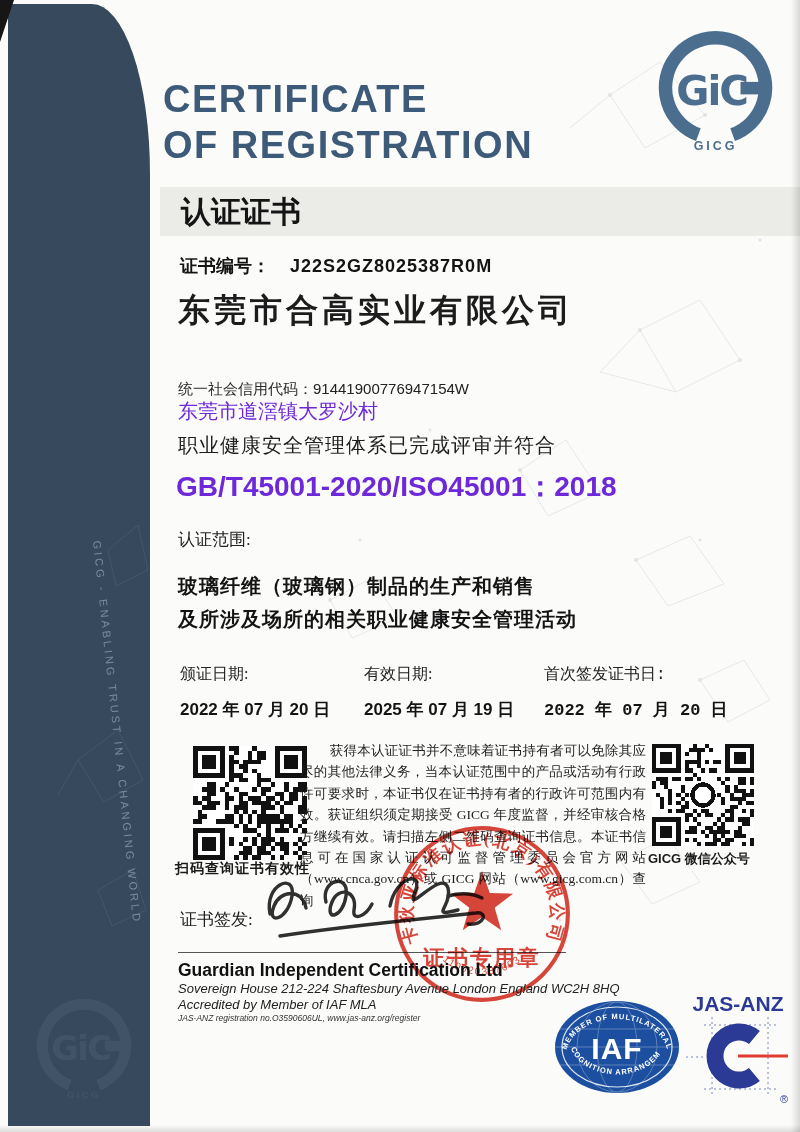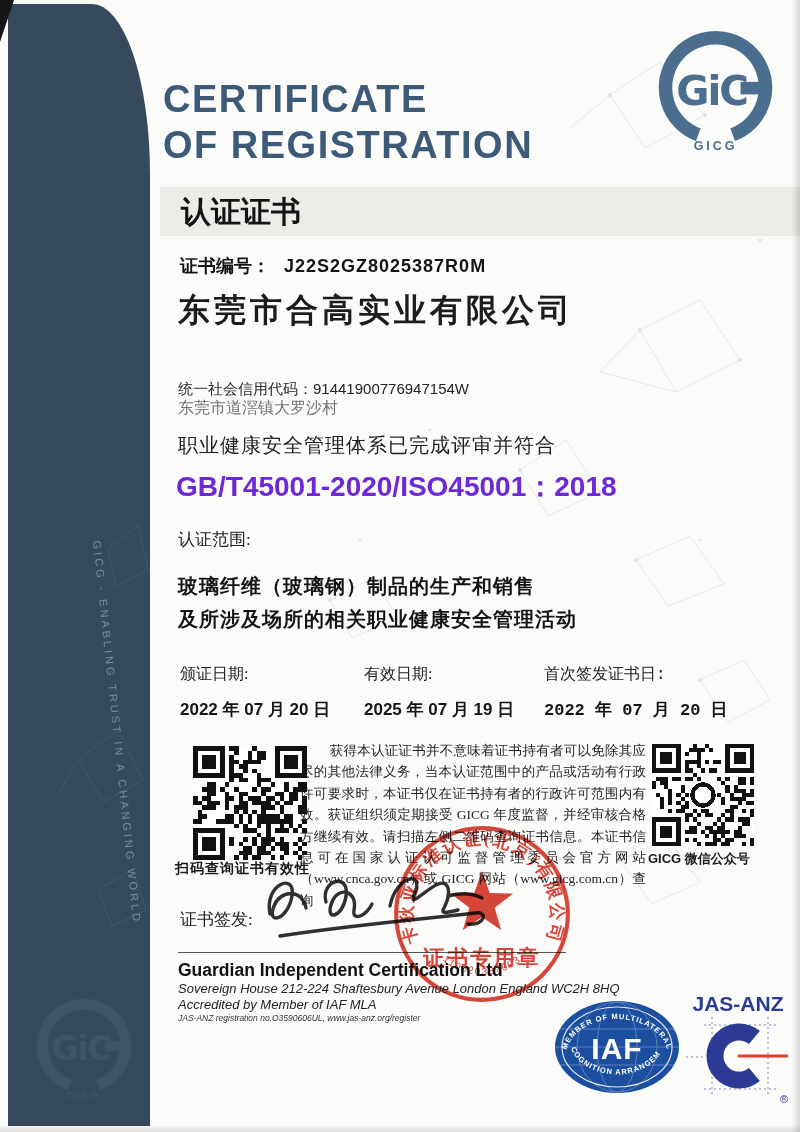--- a/index.html
+++ b/index.html
@@ -19,26 +19,26 @@
   .edge-r{right:0;top:0;width:9px;height:100%;background:linear-gradient(90deg,rgba(0,0,0,0),rgba(0,0,0,.14));}
   .edge-b{left:0;bottom:0;width:100%;height:7px;background:linear-gradient(180deg,rgba(0,0,0,0),rgba(0,0,0,.12));}
 
   
   .title-en{left:163px;top:76px;font-size:38px;line-height:46px;font-weight:800;
             letter-spacing:1.5px;color:#3d5a78;}
   .band{left:160px;top:187px;width:640px;height:49px;background:#ebebe8;}
   .cn-title{left:181px;top:192px;font-size:30px;font-weight:700;color:#141414;}
 
   .cert-row{left:180px;top:254px;font-size:18px;font-weight:700;color:#141414;}
-  .cert-row .num{margin-left:14px;letter-spacing:1px;}
+  .cert-row .num{margin-left:20px;letter-spacing:1px;}
   .company{left:178px;top:289px;font-family:"Liberation Serif",serif;font-size:32px;
            font-weight:600;letter-spacing:4px;color:#1c1c1c;}
   .credit{left:178px;top:364px;font-family:"Liberation Serif",serif;font-size:15px;color:#2b2b2b;margin-top:16px;}
   .credit .val{font-family:"Liberation Sans",sans-serif;font-weight:500;color:#222;}
-  .addr{left:178px;top:398px;font-family:"Liberation Serif",serif;font-size:16px;color:#737373;}
+  .addr{left:178px;top:398px;font-family:"Liberation Serif",serif;font-size:20px;color:#6d28d9;}
   .statement{left:178px;top:432px;font-family:"Liberation Serif",serif;font-size:20px;
              letter-spacing:1px;color:#1e1e1e;}
   .standard{left:176px;top:468px;font-size:28px;font-weight:800;color:#6d28d9;}
   .scope-label{left:178px;top:528px;font-family:"Liberation Serif",serif;font-size:17px;color:#222;}
   .scope{left:178px;top:570px;font-size:20px;font-weight:700;line-height:33px;
          letter-spacing:1px;color:#141414;}
 
   .dlabel{font-family:"Liberation Serif",serif;font-size:16px;color:#222;top:664px;}
   .dvalue{font-size:17px;font-weight:700;color:#141414;top:698px;}
   .c1{left:180px;} .c2{left:364px;} .c3{left:544px;font-family:Liberation Mono, monospace;}

